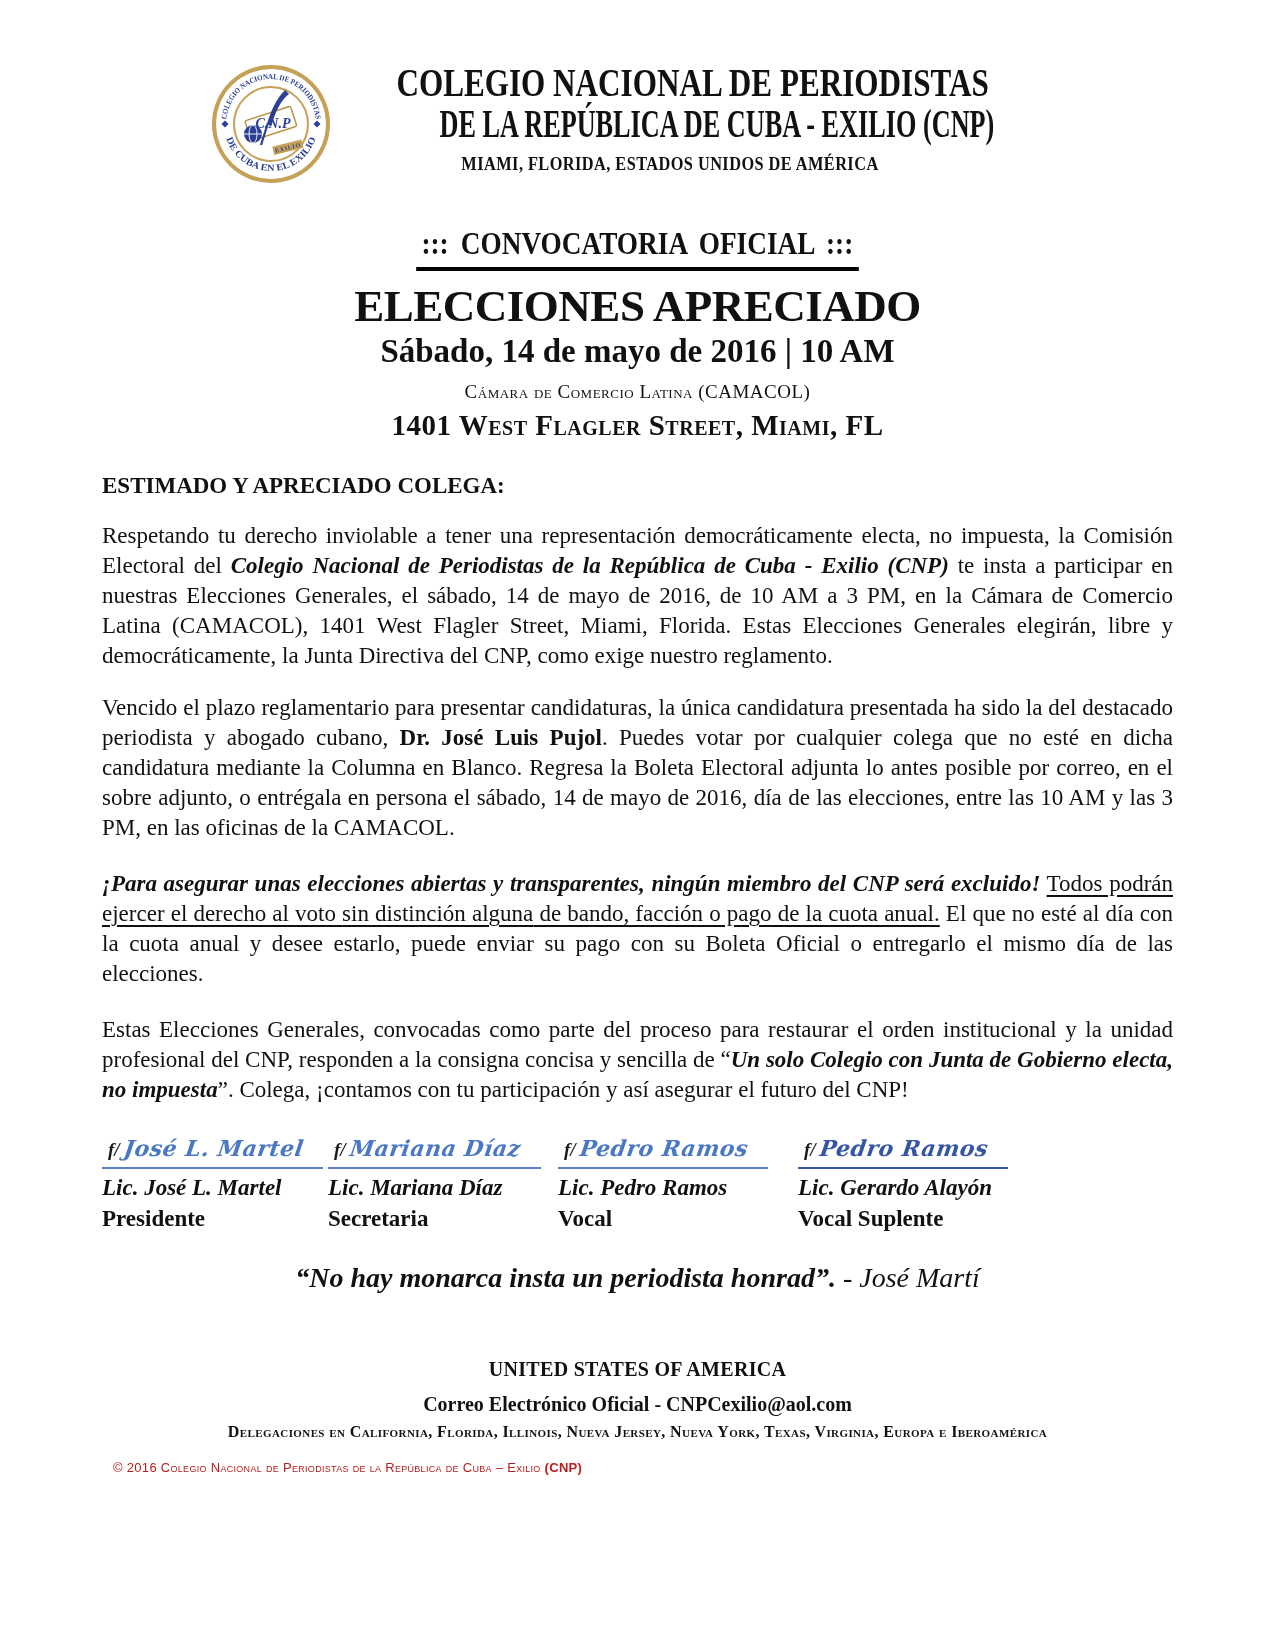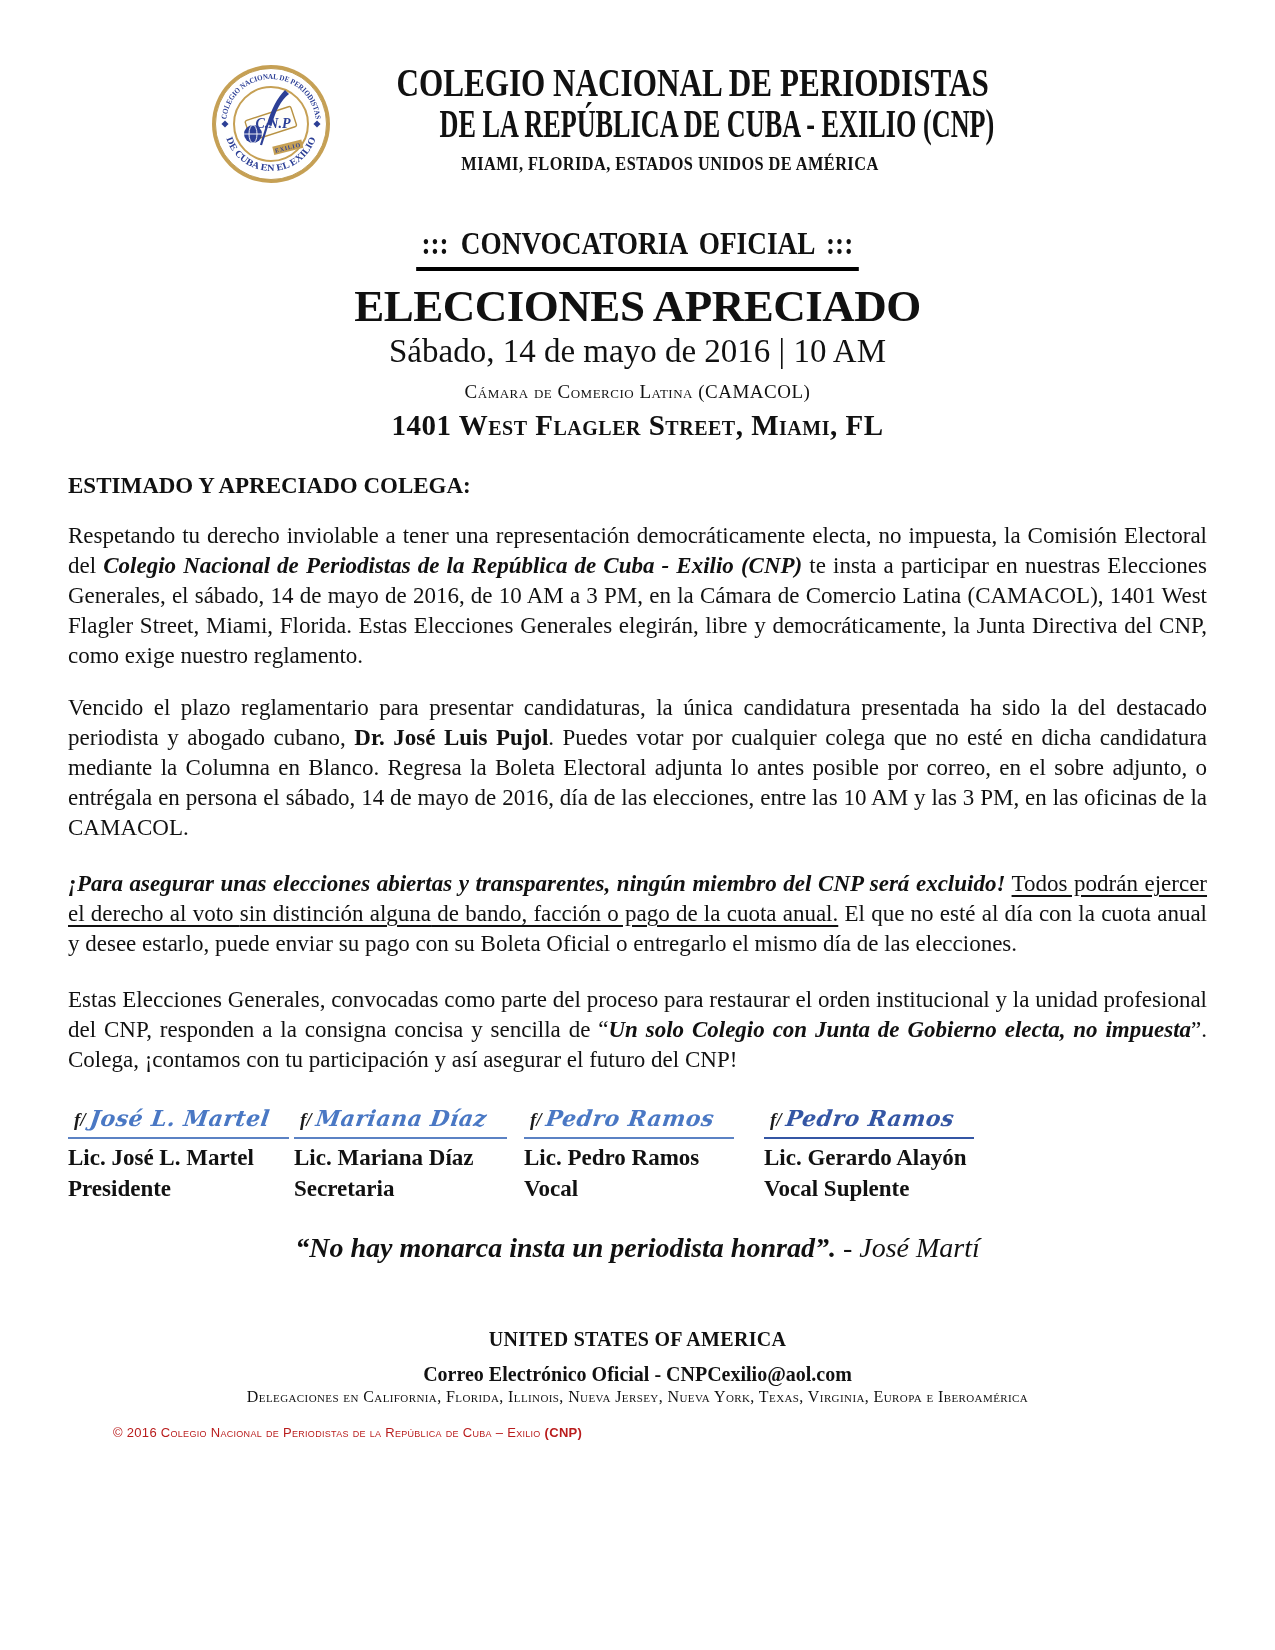--- a/index.html
+++ b/index.html
@@ -29,26 +29,26 @@
 
   
   .announce { text-align: center; margin-top: 14px; }
   .kicker-line { line-height: 40px; }
   .kicker {
     display: inline-block; font-weight: bold; font-size: 31px; white-space: nowrap;
     border-bottom: 4px solid #000; padding: 0 6px 3px 6px; word-spacing: 6px;
     transform: scaleX(0.88); transform-origin: 50% 50%;
   }
   .main-title { font-weight: bold; font-size: 45px; line-height: 46px; margin-top: 12px; letter-spacing: -0.5px; }
-  .event-datetime { font-weight: normal; font-size: 33px; line-height: 34px; margin-top: 5px; }
+  .event-datetime { font-weight: bold; font-size: 33px; line-height: 34px; margin-top: 5px; }
   .event-venue { font-variant: small-caps; font-size: 19px; line-height: 30px; margin-top: 9px; letter-spacing: 0.5px; }
   .event-address { font-variant: small-caps; font-weight: bold; font-size: 29px; line-height: 30px; margin-top: 3px; letter-spacing: 0.5px; }
 
   
-  .content { margin: 0 68px; }
+  .content { margin: 0 102px; }
   .salutation { font-weight: bold; font-size: 23px; margin-top: 33px; }
   .body-para {
     font-size: 23px; line-height: 30px; text-align: justify; margin: 22px 0 0 0;
   }
   .mt-lg { margin-top: 26px; }
   .bi { font-weight: bold; font-style: italic; }
   .b { font-weight: bold; }
   .u { text-decoration: underline; text-decoration-thickness: 2px; text-underline-offset: 4px; }
   .iu { text-decoration: underline; text-decoration-thickness: 2px; text-underline-offset: 4px; }
 
@@ -64,35 +64,35 @@
     padding: 0 20px 3px 6px; white-space: nowrap; line-height: 26px;
   }
   .sig-col:nth-child(4) .sig-underline { border-bottom-color: #3456a4; }
   .sig-prefix { font-style: italic; font-weight: bold; font-size: 19px; color: #1a1a1a; }
   .sig-script {
     display: inline-block; font-family: "DejaVu Serif", serif;
     font-style: italic; font-weight: bold; font-size: 22px;
     color: #4a78c4; transform: skewX(-8deg); letter-spacing: 0.5px;
   }
   .sig-script.dark { color: #3456a4; }
-  .sig-name { font-weight: bold; font-size: 23px; line-height: 28px; margin-top: 5px; }
+  .sig-name { font-style: italic; font-weight: bold; font-size: 23px; line-height: 28px; margin-top: 5px; }
   .sig-title { font-weight: bold; font-size: 23px; line-height: 28px; margin-top: 3px; }
 
   
   .quote-line { text-align: center; margin-top: 28px; font-size: 28px; line-height: 34px; }
   .quote-text { font-weight: bold; font-style: italic; }
   .quote-attrib { font-style: italic; }
 
   
   .footer { text-align: center; margin-top: 64px; }
   .f-line1 { font-variant: small-caps; font-weight: bold; font-size: 21px; line-height: 26px; letter-spacing: 0.3px; }
   .diamond { font-size: 17px; margin: 0 9px; position: relative; top: -2px; }
   .f-line2 { font-weight: bold; font-size: 20px; line-height: 20px; margin-top: 3px; letter-spacing: 0.3px; }
   .f-line3 { font-weight: bold; font-size: 20px; line-height: 25px; margin-top: 13px; }
-  .f-line4 { font-variant: small-caps; font-size: 16px; line-height: 20px; letter-spacing: 0.4px; }
+  .f-line4 { font-variant: small-caps; font-size: 16px; line-height: 20px; margin-top: 5px; letter-spacing: 0.4px; font-weight: bold; }
   .copyright {
     font-family: "Liberation Sans", sans-serif; font-variant: small-caps;
     font-size: 13px; margin: 18px 0 0 113px; text-align: left; color: #b91c1c;
     letter-spacing: 0.3px;
   }
   .copyright .b { font-weight: bold; }
 </style>
 </head>
 <body>
 

